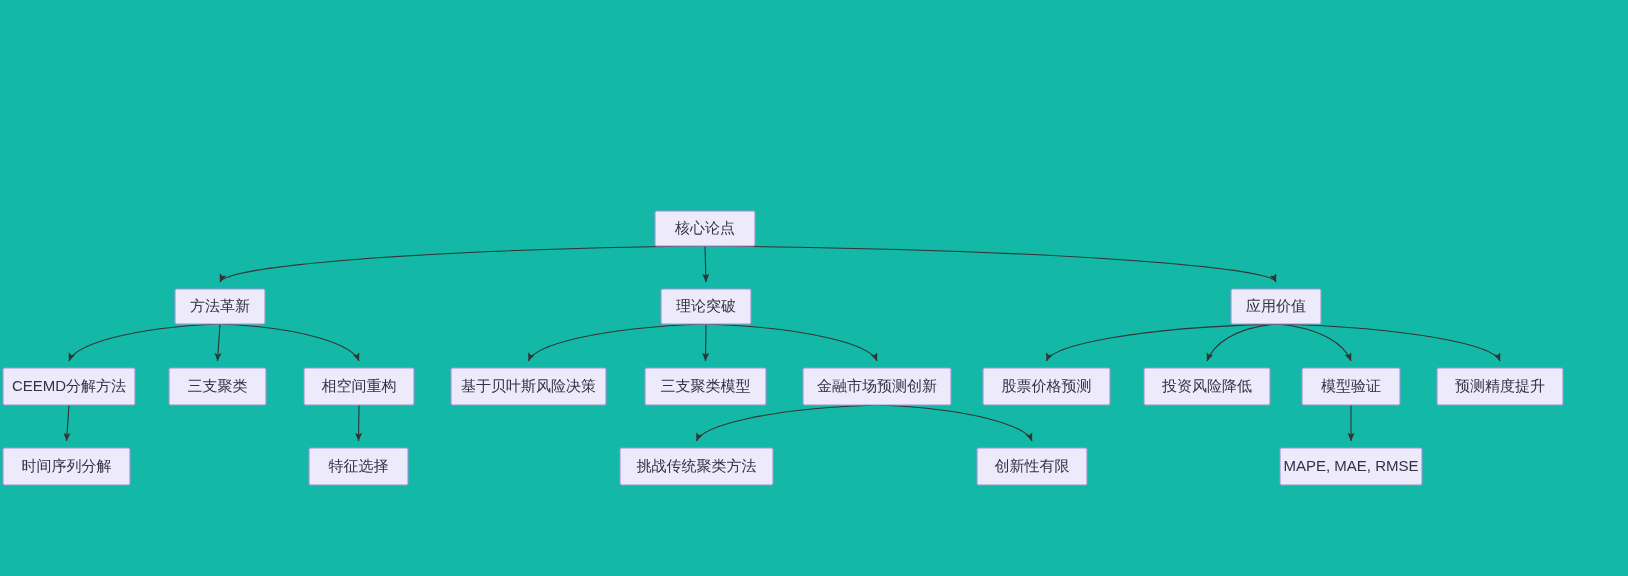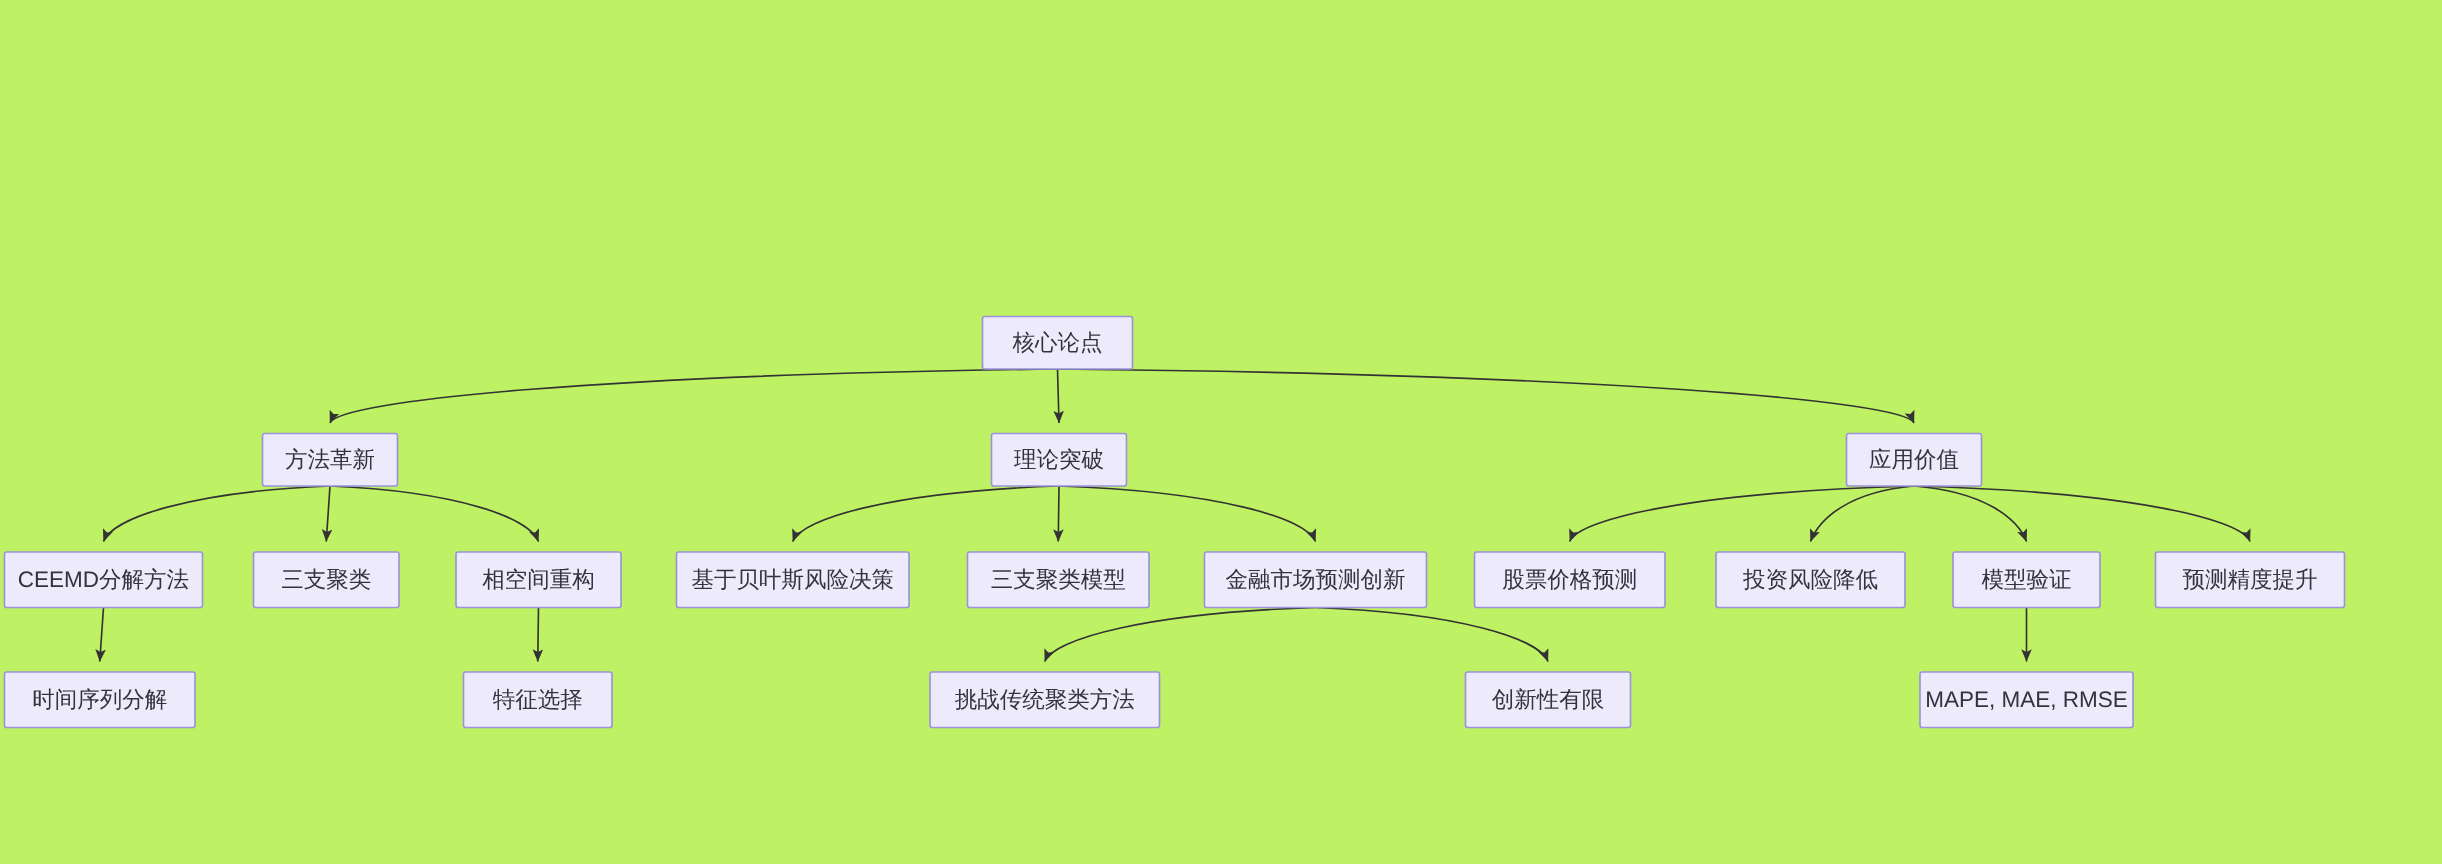--- a/index.html
+++ b/index.html
@@ -10,21 +10,21 @@
   body {
     width: 1628px;
     height: 576px;
     overflow: hidden;
     font-family: "Liberation Sans", "DejaVu Sans", sans-serif;
   }
   #diagram-root {
     position: relative;
     width: 1628px;
     height: 576px;
-    background: #bef264;
+    background: #14b8a6;
   }
   svg#flowchart {
     display: block;
     width: 1628px;
     height: 576px;
   }
   .node-rect {
     fill: #ECEAFB;
     stroke: #9C93D8;
     stroke-width: 1.1px;

